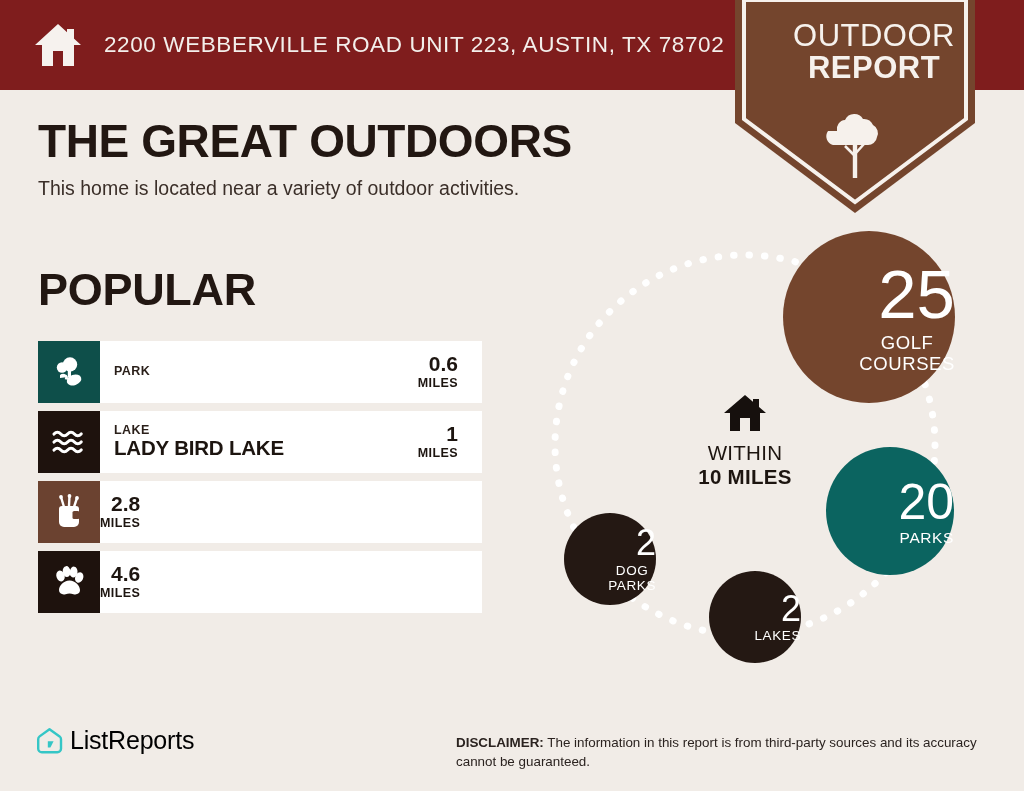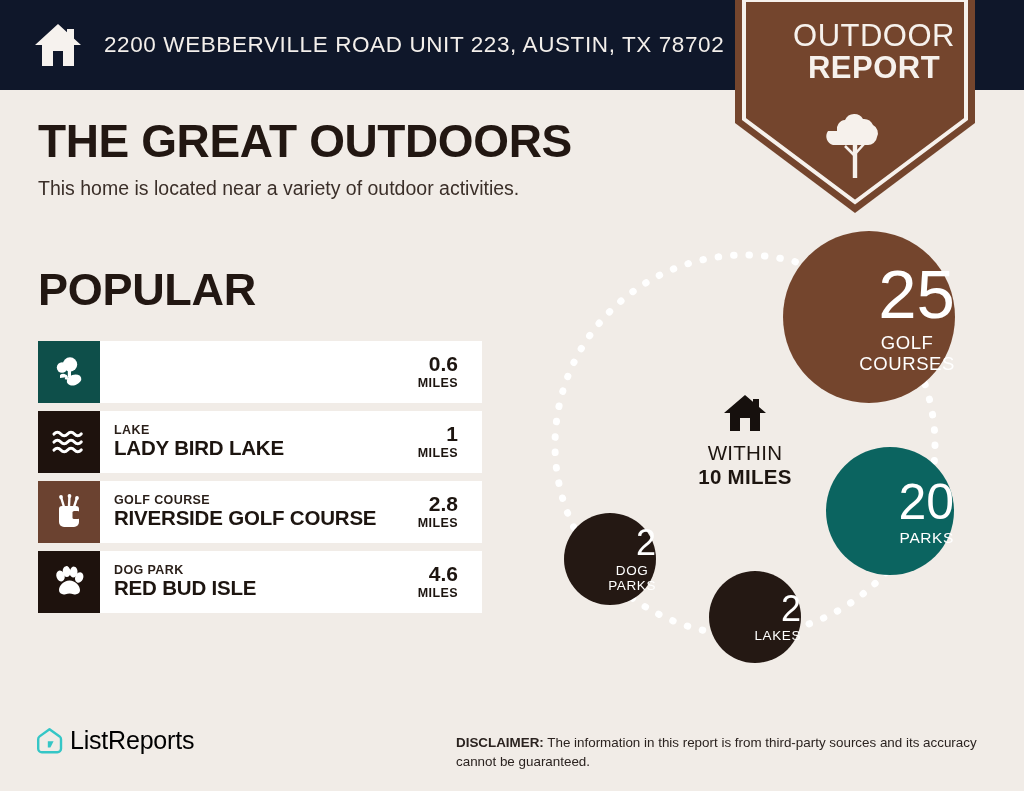--- a/index.html
+++ b/index.html
@@ -14,21 +14,21 @@
     overflow: hidden;
     position: relative;
     color: #1f1510;
   }
 
   
   #header-bar {
     position: absolute;
     left: 0; top: 0;
     width: 1024px; height: 90px;
-    background: #0f172a;
+    background: #7f1d1d;
     display: flex;
     align-items: center;
   }
   #home-icon-header {
     margin-left: 34px;
     width: 48px; height: 46px;
     display: block;
   }
   #header-address {
     margin-left: 22px;
@@ -295,20 +295,21 @@
       <svg width="36" height="36" viewBox="0 0 36 36">
         <circle cx="19" cy="10.5" r="7.2" fill="#ffffff"></circle>
         <circle cx="11" cy="13.5" r="5.2" fill="#ffffff"></circle>
         <rect x="16.8" y="12" width="3.2" height="11" fill="#ffffff"></rect>
         <path d="M9 21 a5 5 0 0 1 8 2 l-8 1 Z" fill="#ffffff"></path>
         <ellipse cx="23" cy="26" rx="7.5" ry="5.2" fill="#ffffff" transform="rotate(-18 23 26)"></ellipse>
         <path d="M14 24 L20 25" stroke="#ffffff" stroke-width="2.6"></path>
       </svg>
     </div>
     <div class="row-text">
+      <span class="row-cat">PARK</span>
     </div>
     <div class="row-dist">
       <span class="dist-value">0.6</span>
       <span class="dist-unit">MILES</span>
     </div>
   </div>
 
   <div class="popular-row">
     <div class="row-icon-tile" style="background:#1e120d">
       <svg width="36" height="30" viewBox="0 0 36 30">
@@ -337,44 +338,36 @@
           <path d="M16 12 L16.5 2"></path>
           <path d="M21 13 L24 4"></path>
         </g>
         <circle cx="8" cy="3" r="1.9" fill="#ffffff"></circle>
         <circle cx="16.5" cy="2" r="1.9" fill="#ffffff"></circle>
         <circle cx="24" cy="4" r="1.9" fill="#ffffff"></circle>
         <path d="M9 12 h14 a3 3 0 0 1 3 3 v13 a5 5 0 0 1 -5 5 h-10 a5 5 0 0 1 -5 -5 v-13 a3 3 0 0 1 3 -3 Z" fill="#ffffff"></path>
         <rect x="19.5" y="17" width="7" height="8" rx="1.6" fill="#6b4230"></rect>
       </svg>
     </div>
-    <div class="row-text">
-      <span class="row-cat">GOLF COURSE</span>
-      <span class="row-name">RIVERSIDE GOLF COURSE</span>
-    </div>
     <div class="row-dist">
       <span class="dist-value">2.8</span>
       <span class="dist-unit">MILES</span>
     </div>
   </div>
 
   <div class="popular-row">
     <div class="row-icon-tile" style="background:#1e120d">
       <svg width="34" height="34" viewBox="0 0 34 34">
         <ellipse cx="8.5" cy="11" rx="4.1" ry="5.6" fill="#ffffff" transform="rotate(-18 8.5 11)"></ellipse>
         <ellipse cx="14.6" cy="6.6" rx="3.9" ry="5.5" fill="#ffffff" transform="rotate(-6 14.6 6.6)"></ellipse>
         <ellipse cx="21.6" cy="7.1" rx="3.9" ry="5.5" fill="#ffffff" transform="rotate(8 21.6 7.1)"></ellipse>
         <ellipse cx="27.2" cy="12.4" rx="4.0" ry="5.4" fill="#ffffff" transform="rotate(22 27.2 12.4)"></ellipse>
         <path d="M17.5 15.5 c6 0 10.5 5.2 10.5 9.6 c0 3.6 -3.6 5.1 -6.6 4.1 c-2.6 -0.9 -5.2 -0.9 -7.8 0 c-3 1 -6.6 -0.5 -6.6 -4.1 c0 -4.4 4.5 -9.6 10.5 -9.6 Z" fill="#ffffff"></path>
       </svg>
     </div>
-    <div class="row-text">
-      <span class="row-cat">DOG PARK</span>
-      <span class="row-name">RED BUD ISLE</span>
-    </div>
     <div class="row-dist">
       <span class="dist-value">4.6</span>
       <span class="dist-unit">MILES</span>
     </div>
   </div>
 
 </div>
 
 <div id="diagram">
 

